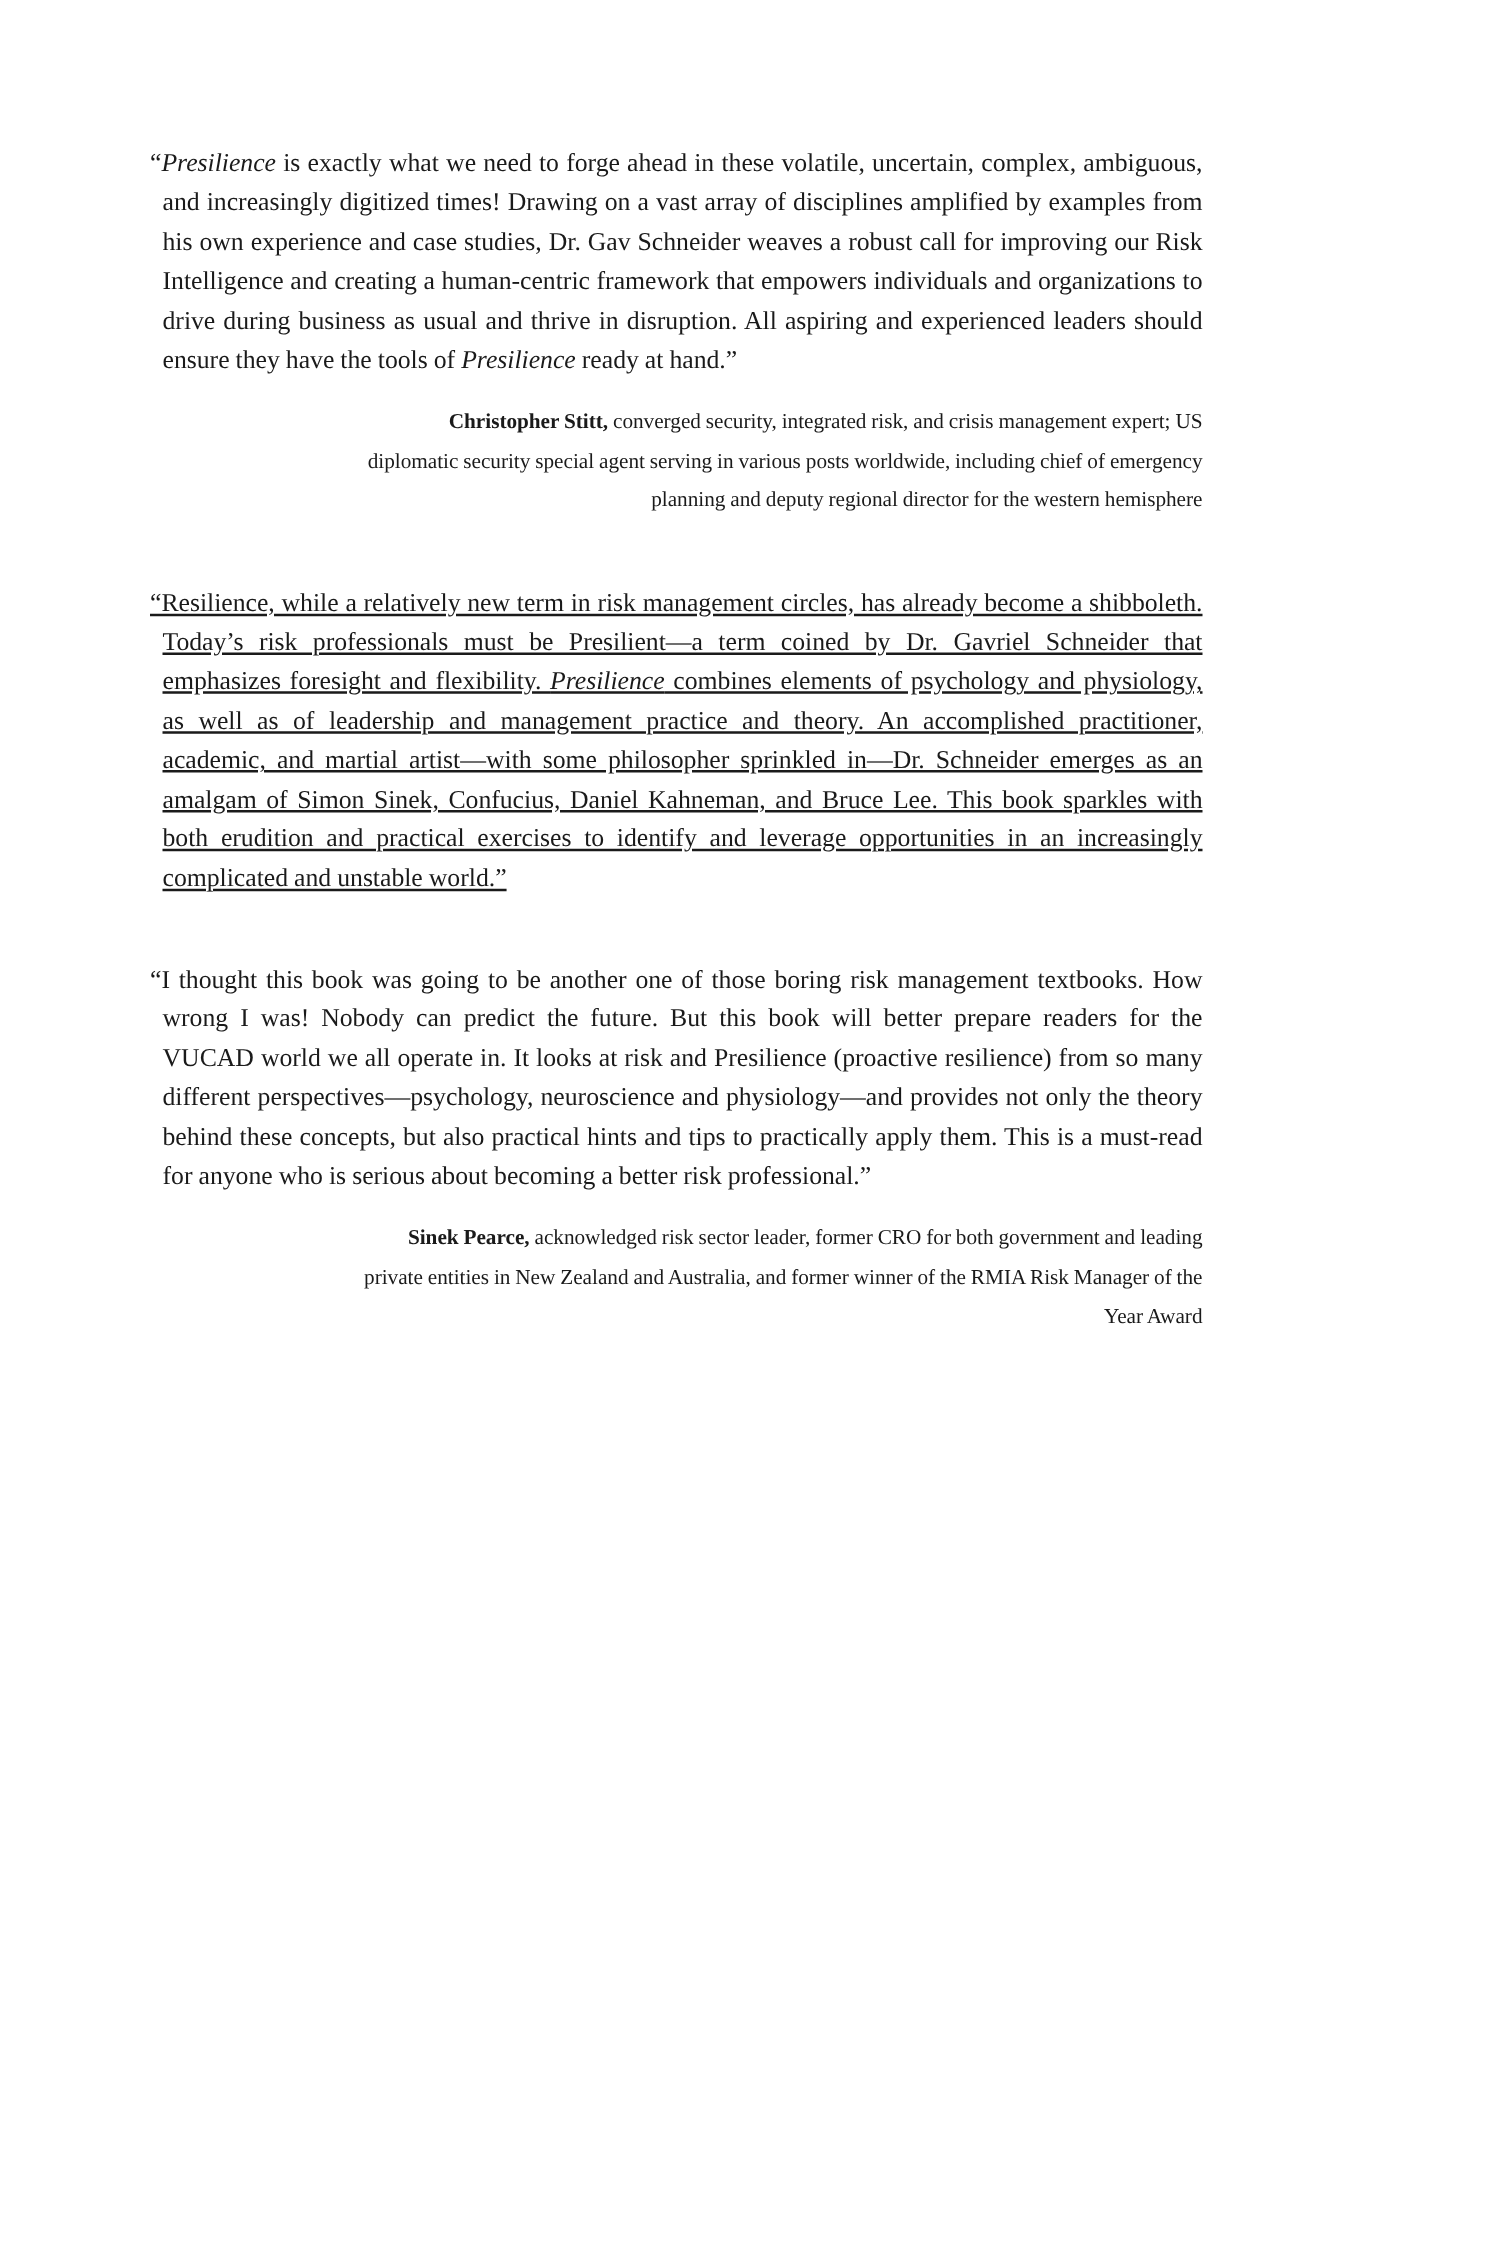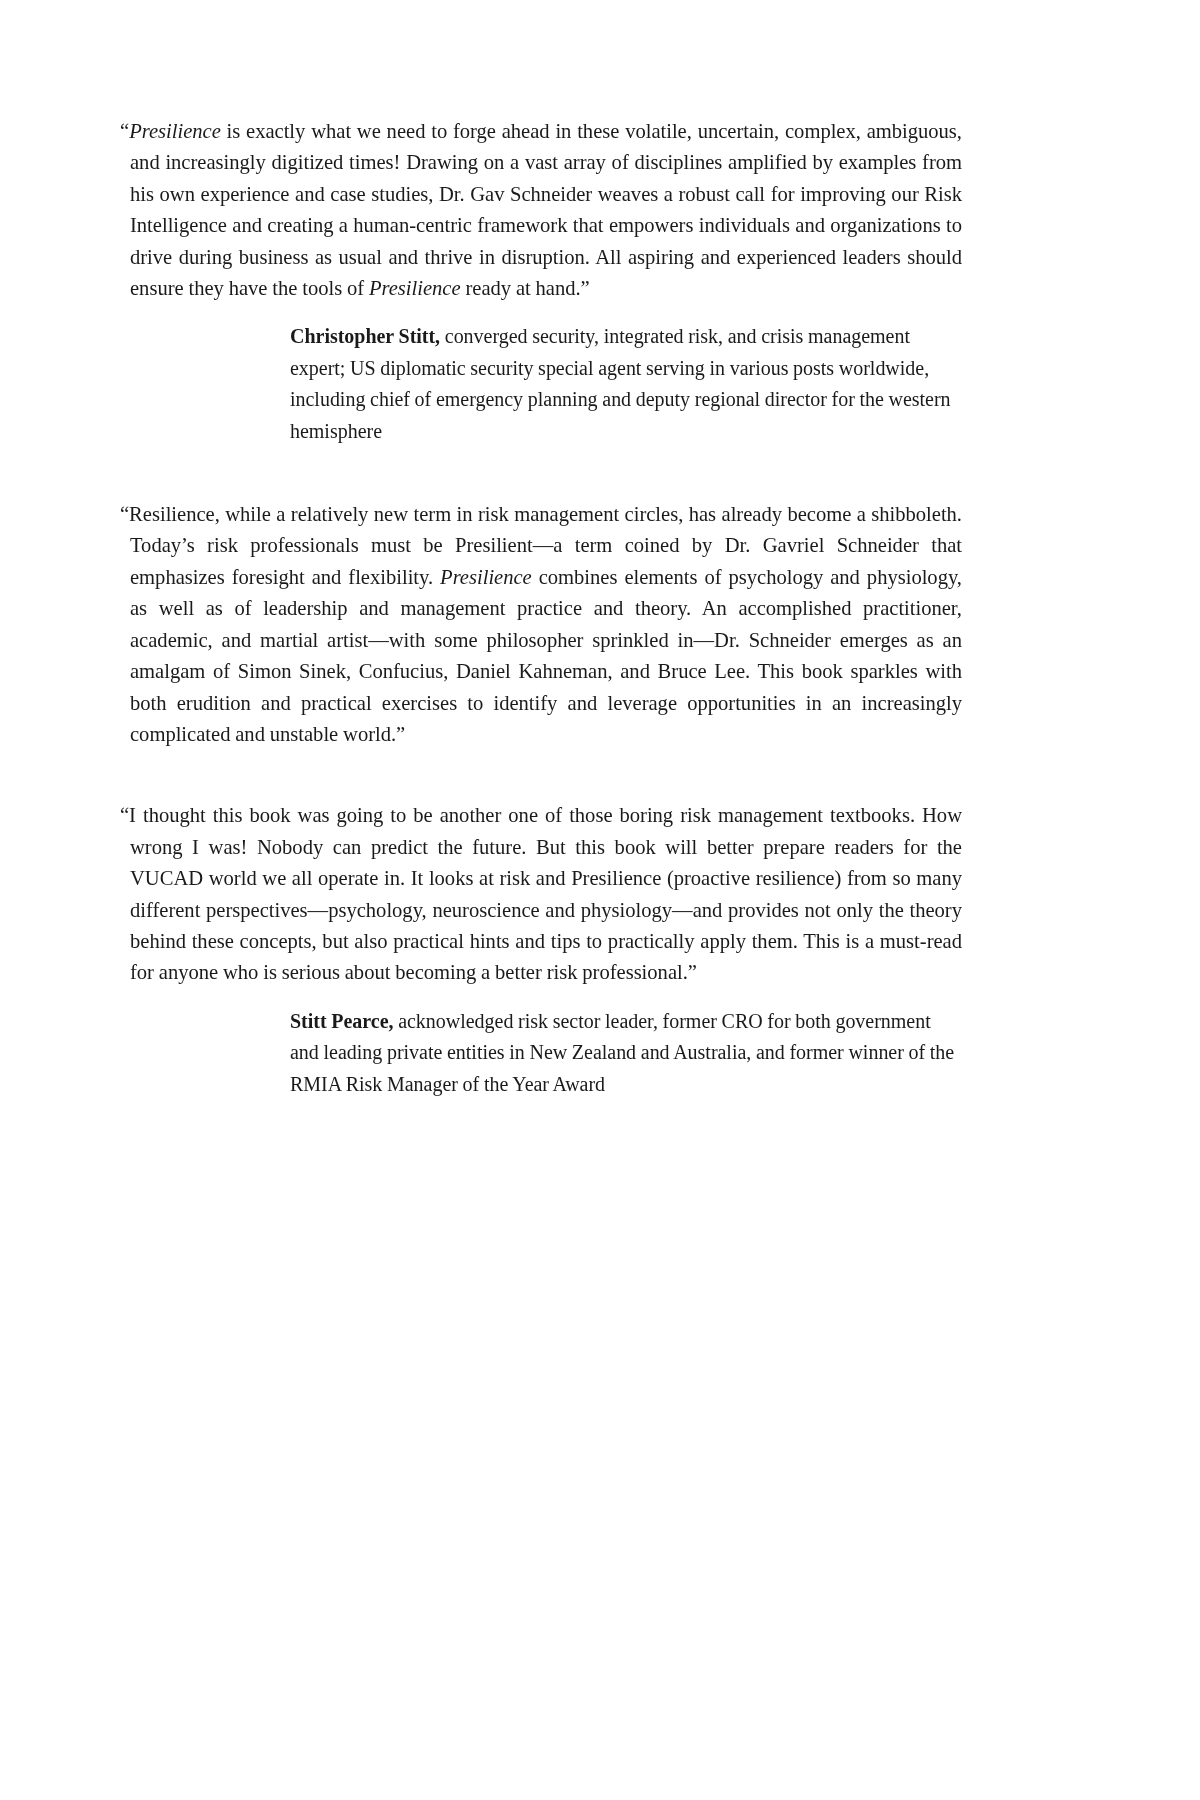--- a/index.html
+++ b/index.html
@@ -50,52 +50,52 @@
     text-indent: -10px;
     letter-spacing: -0.02px;
     word-spacing: -0.3px;
   }
 
   .quote em {
     font-style: italic;
   }
 
   .attrib {
-    font-size: 20px;
+    font-size: 17px;
     line-height: 31.4px;
-    text-align: left;
+    text-align: right;
     margin: 0;
     padding-top: 17px;
     padding-left: 170px;
     letter-spacing: -0.02px;
     word-spacing: -0.3px;
   }
 
   .attrib .name {
     font-weight: bold;
   }
 
   
   .gap-1 { margin-bottom: 52px; }
-  .gap-2 { margin-bottom: 50px; }
+  .gap-2 { margin-bottom: 50px; text-decoration: underline; }
 </style>
 </head>
 <body>
 
 <div class="page">
   <div class="content">
 
     <div class="endorsement gap-1">
       <p class="quote">“<em>Presilience</em> is exactly what we need to forge ahead in these volatile, uncertain, complex, ambiguous, and increasingly digitized times! Drawing on a vast array of disciplines amplified by examples from his own experience and case studies, Dr. Gav Schneider weaves a robust call for improving our Risk Intelligence and creating a human-centric framework that empowers individuals and organizations to drive during business as usual and thrive in disruption. All aspiring and experienced leaders should ensure they have the tools of <em>Presilience</em> ready at hand.”</p>
       <p class="attrib"><span class="name">Christopher Stitt,</span><span> converged security, integrated risk, and crisis management expert; US diplomatic security special agent serving in various posts worldwide, including chief of emergency planning and deputy regional director for the western hemisphere</span></p>
     </div>
 
     <div class="endorsement gap-2">
       <p class="quote">“Resilience, while a relatively new term in risk management circles, has already become a shibboleth. Today’s risk professionals must be Presilient—a term coined by Dr. Gavriel Schneider that emphasizes foresight and flexibility. <em>Presilience</em> combines elements of psychology and physiology, as well as of leadership and management practice and theory. An accomplished practitioner, academic, and martial artist—with some philosopher sprinkled in—Dr. Schneider emerges as an amalgam of Simon Sinek, Confucius, Daniel Kahneman, and Bruce Lee. This book sparkles with both erudition and practical exercises to identify and leverage opportunities in an increasingly complicated and unstable world.”</p>
     </div>
 
     <div class="endorsement">
       <p class="quote">“I thought this book was going to be another one of those boring risk management textbooks. How wrong I was! Nobody can predict the future. But this book will better prepare readers for the VUCAD world we all operate in. It looks at risk and Presilience (proactive resilience) from so many different perspectives—psychology, neuroscience and physiology—and provides not only the theory behind these concepts, but also practical hints and tips to practically apply them. This is a must-read for anyone who is serious about becoming a better risk professional.”</p>
-      <p class="attrib"><span class="name">Stitt Pearce,</span><span> acknowledged risk sector leader, former CRO for both government and leading private entities in New Zealand and Australia, and former winner of the RMIA Risk Manager of the Year Award</span></p>
+      <p class="attrib"><span class="name">Sinek Pearce,</span><span> acknowledged risk sector leader, former CRO for both government and leading private entities in New Zealand and Australia, and former winner of the RMIA Risk Manager of the Year Award</span></p>
     </div>
 
   </div>
 </div>
 
 </body></html>

